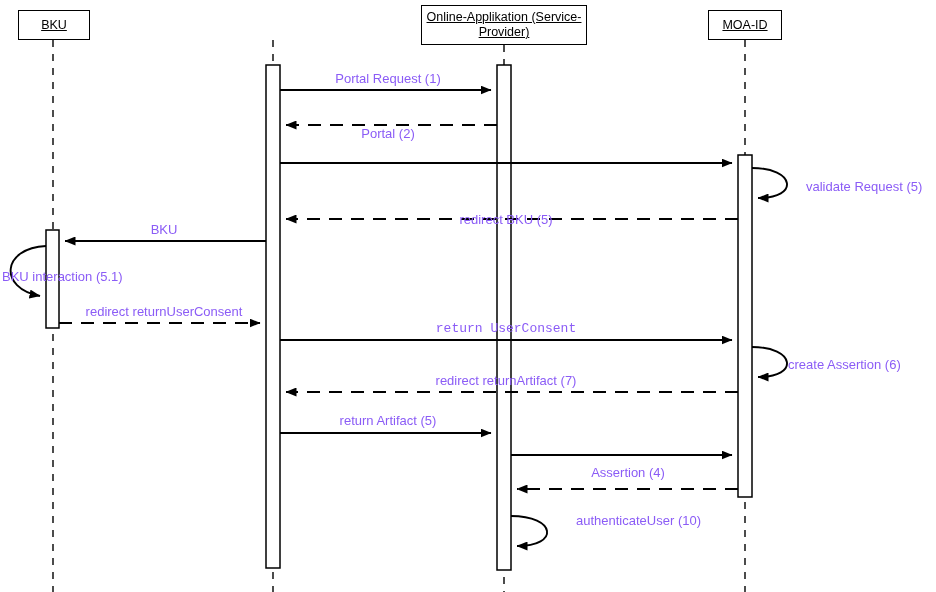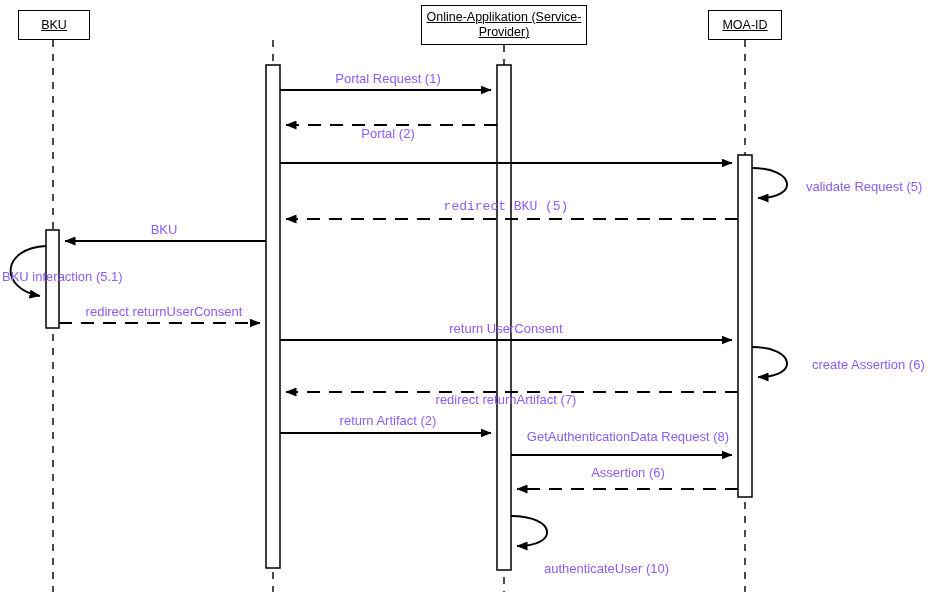--- a/index.html
+++ b/index.html
@@ -115,35 +115,34 @@
     <span>MOA-ID</span>
   </div>
 
   <div class="msg-label center" style="left:388px;top:72px;">Portal Request (1)</div>
 
   <div class="msg-label center" style="left:388px;top:105px;margin-top:22px;">Portal (2)</div>
 
 
   <div class="msg-label left" style="left:806px;top:180px;">validate Request (5)</div>
 
-  <div class="msg-label center" style="left:506px;top:200px;font-family:Liberation Mono, monospace;">redirect BKU (5)</div>
+  <div class="msg-label center" style="left:506px;top:213px;">redirect BKU (5)</div>
 
   <div class="msg-label center" style="left:164px;top:223px;">BKU</div>
 
   <div class="msg-label left" style="left:2px;top:270px;">BKU interaction (5.1)</div>
 
   <div class="msg-label center" style="left:164px;top:305px;">redirect returnUserConsent</div>
 
-  <div class="msg-label center" style="left:506px;top:322px;">return UserConsent</div>
+  <div class="msg-label center" style="left:506px;top:322px;font-family:Liberation Mono, monospace;">return UserConsent</div>
 
-  <div class="msg-label left" style="left:812px;top:358px;text-align:center;">create Assertion (6)</div>
+  <div class="msg-label left" style="left:788px;top:358px;text-align:center;">create Assertion (6)</div>
 
-  <div class="msg-label center" style="left:506px;top:374px;margin-top:19px;">redirect returnArtifact (7)</div>
+  <div class="msg-label center" style="left:506px;top:374px;">redirect returnArtifact (7)</div>
 
-  <div class="msg-label center" style="left:388px;top:414px;">return Artifact (2)</div>
+  <div class="msg-label center" style="left:388px;top:414px;">return Artifact (5)</div>
 
-  <div class="msg-label center" style="left:628px;top:430px;">GetAuthenticationData Request (8)</div>
 
-  <div class="msg-label center" style="left:628px;top:466px;">Assertion (6)</div>
+  <div class="msg-label center" style="left:628px;top:466px;">Assertion (4)</div>
 
-  <div class="msg-label left" style="left:544px;top:514px;margin-top:48px;">authenticateUser (10)</div>
+  <div class="msg-label left" style="left:576px;top:514px;">authenticateUser (10)</div>
 
 </div>
 
 </body></html>

